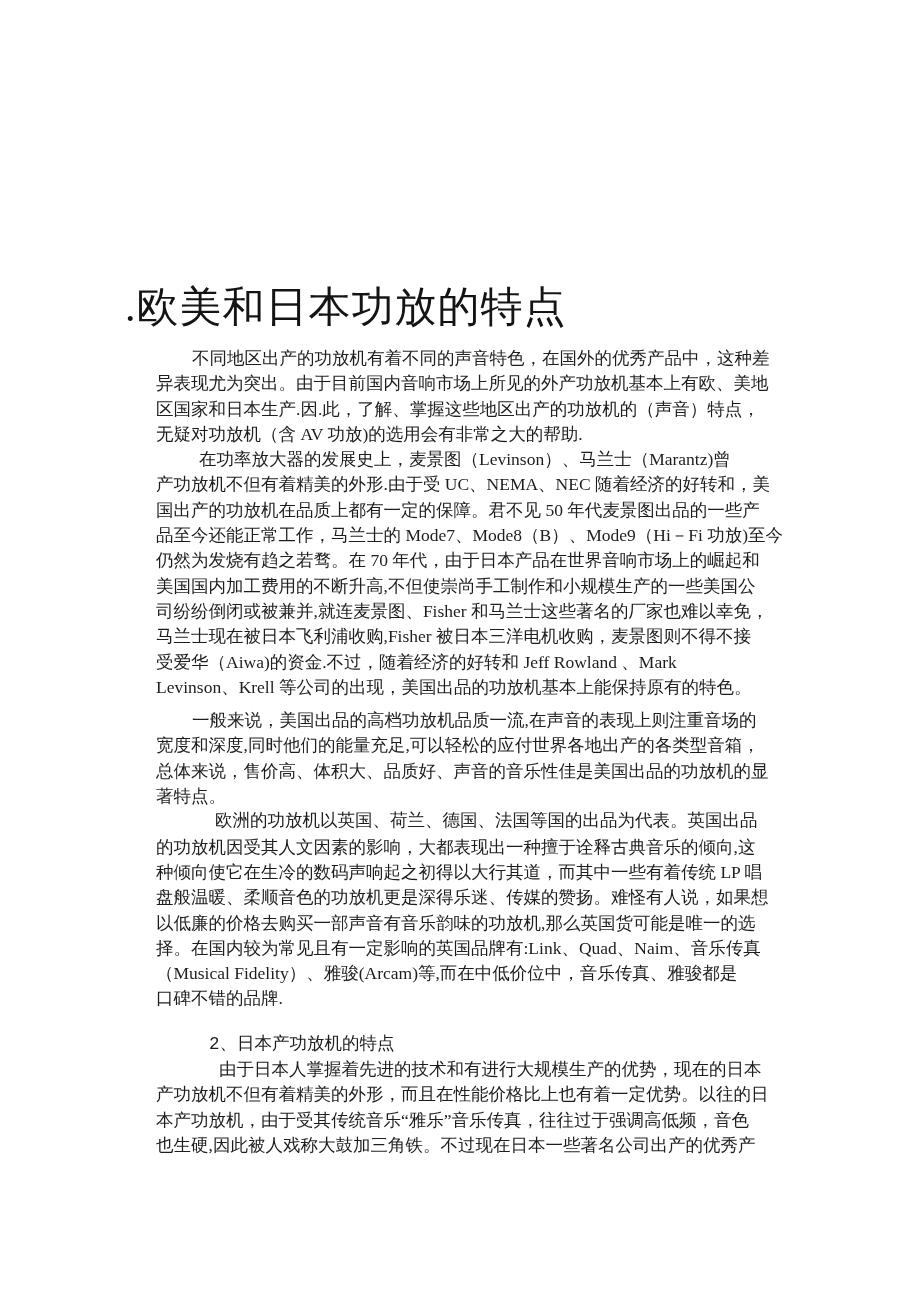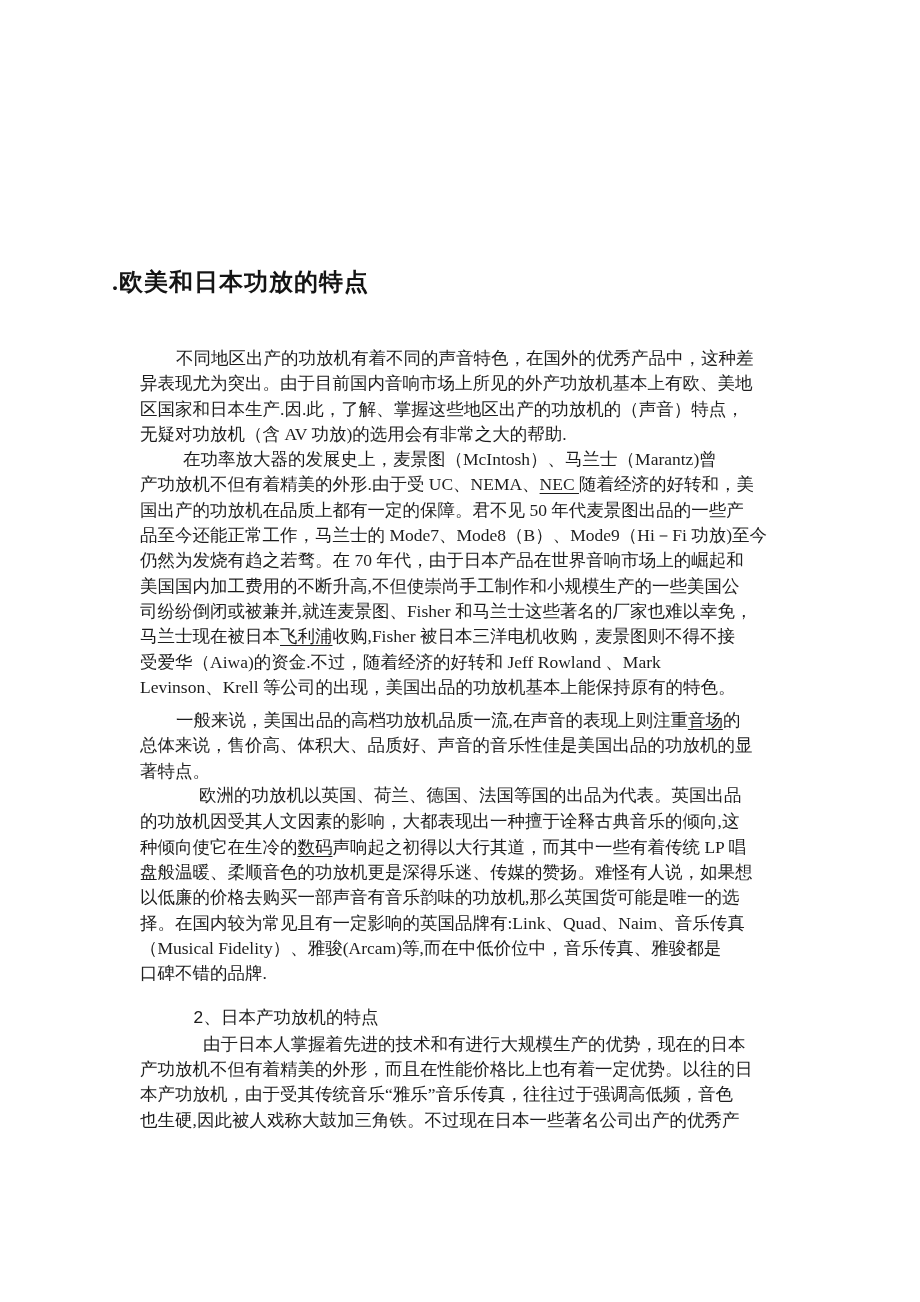--- a/index.html
+++ b/index.html
@@ -12,68 +12,68 @@
     width: 920px;
     height: 1302px;
     background: #ffffff;
     overflow: hidden;
     font-family: "Liberation Serif", "DejaVu Serif", serif;
   }
   .doc-title {
     position: absolute;
     left: 112px;
     top: 266px;
-    margin: 0;
+    margin: 13px;
     font-family: "Liberation Serif", "DejaVu Serif", serif;
-    font-size: 24px;
-    font-weight: 700;
+    font-size: 42px;
+    font-weight: 400;
     letter-spacing: 1px;
     color: #141414;
     white-space: nowrap;
   }
   .doc-body {
     position: absolute;
-    left: 140px;
+    left: 156px;
     top: 346px;
     width: 650px;
     font-family: "Liberation Serif", "DejaVu Serif", serif;
     font-size: 17.5px;
     line-height: 25.3px;
     color: #1d1d1d;
   }
   .line {
     height: 25.3px;
     white-space: nowrap;
   }
   .u {
-    text-decoration: underline;
     text-underline-offset: 3px;
   }
 </style>
 </head>
 <body>
 
 <div class="page">
   <h1 class="doc-title">.欧美和日本功放的特点</h1>
   <div class="doc-body" id="doc-body">
       <div class="line" style="padding-left: 36px;"><span>不同地区出产的功放机有着不同的声音特色，在国外的优秀产品中，这种差</span></div>
       <div class="line"><span>异表现尤为突出。由于目前国内音响市场上所见的外产功放机基本上有欧、美地</span></div>
       <div class="line"><span>区国家和日本生产.因.此，了解、掌握这些地区出产的功放机的（声音）特点，</span></div>
       <div class="line"><span>无疑对功放机（含 AV 功放)的选用会有非常之大的帮助.</span></div>
-      <div class="line" style="padding-left: 43px;"><span>在功率放大器的发展史上，麦景图（McIntosh）、马兰士（Marantz)曾</span></div>
+      <div class="line" style="padding-left: 43px;"><span>在功率放大器的发展史上，麦景图（Levinson）、马兰士（Marantz)曾</span></div>
       <div class="line"><span>产功放机不但有着精美的外形.由于受 UC、NEMA、</span><span class="u">NEC </span><span>随着经济的好转和，美</span></div>
       <div class="line"><span>国出产的功放机在品质上都有一定的保障。君不见 50 年代麦景图出品的一些产</span></div>
       <div class="line"><span>品至今还能正常工作，马兰士的 Mode7、Mode8（B）、Mode9（Hi－Fi 功放)至今</span></div>
       <div class="line"><span>仍然为发烧有趋之若骛。在 70 年代，由于日本产品在世界音响市场上的崛起和</span></div>
       <div class="line"><span>美国国内加工费用的不断升高,不但使崇尚手工制作和小规模生产的一些美国公</span></div>
       <div class="line"><span>司纷纷倒闭或被兼并,就连麦景图、Fisher 和马兰士这些著名的厂家也难以幸免，</span></div>
       <div class="line"><span>马兰士现在被日本</span><span class="u">飞利浦</span><span>收购,Fisher 被日本三洋电机收购，麦景图则不得不接</span></div>
       <div class="line"><span>受爱华（Aiwa)的资金.不过，随着经济的好转和 Jeff Rowland 、Mark</span></div>
       <div class="line"><span>Levinson、Krell 等公司的出现，美国出品的功放机基本上能保持原有的特色。</span></div>
       <div class="line" style="padding-left: 36px; margin-top: 8px;"><span>一般来说，美国出品的高档功放机品质一流,在声音的表现上则注重</span><span class="u">音场</span><span>的</span></div>
+      <div class="line"><span>宽度和深度,同时他们的能量充足,可以轻松的应付世界各地出产的各类型音箱，</span></div>
       <div class="line"><span>总体来说，售价高、体积大、品质好、声音的音乐性佳是美国出品的功放机的显</span></div>
       <div class="line"><span>著特点。</span></div>
       <div class="line" style="padding-left: 59px; font-family: Liberation Mono, monospace;"><span>欧洲的功放机以英国、荷兰、德国、法国等国的出品为代表。英国出品</span></div>
       <div class="line"><span>的功放机因受其人文因素的影响，大都表现出一种擅于诠释古典音乐的倾向,这</span></div>
       <div class="line"><span>种倾向使它在生冷的</span><span class="u">数码</span><span>声响起之初得以大行其道，而其中一些有着传统 LP 唱</span></div>
       <div class="line"><span>盘般温暖、柔顺音色的功放机更是深得乐迷、传媒的赞扬。难怪有人说，如果想</span></div>
       <div class="line"><span>以低廉的价格去购买一部声音有音乐韵味的功放机,那么英国货可能是唯一的选</span></div>
       <div class="line"><span>择。在国内较为常见且有一定影响的英国品牌有:Link、Quad、Naim、音乐传真</span></div>
       <div class="line"><span>（Musical Fidelity）、雅骏(Arcam)等,而在中低价位中，音乐传真、雅骏都是</span></div>
       <div class="line"><span>口碑不错的品牌.</span></div>

